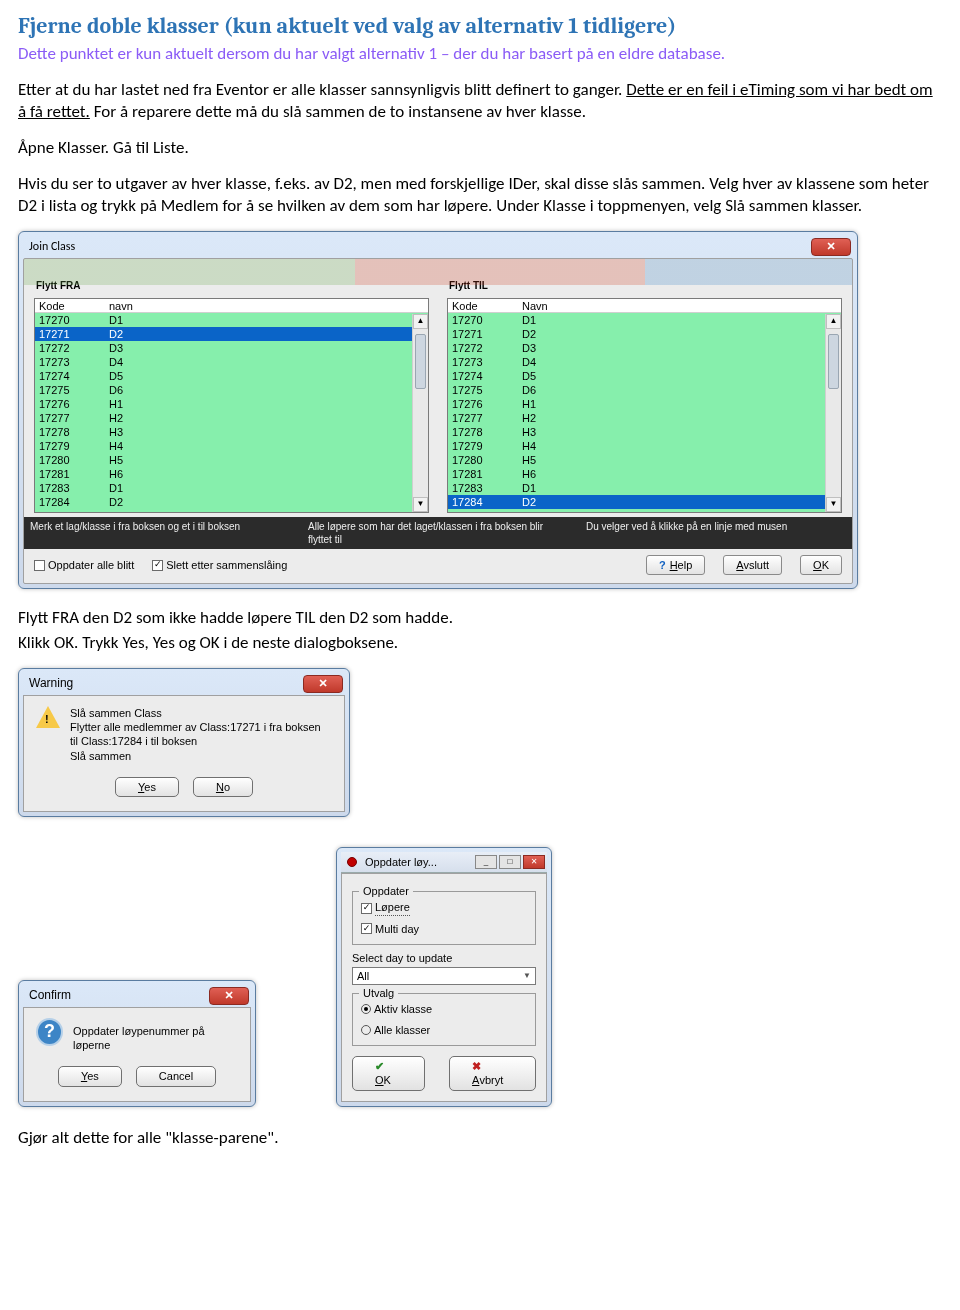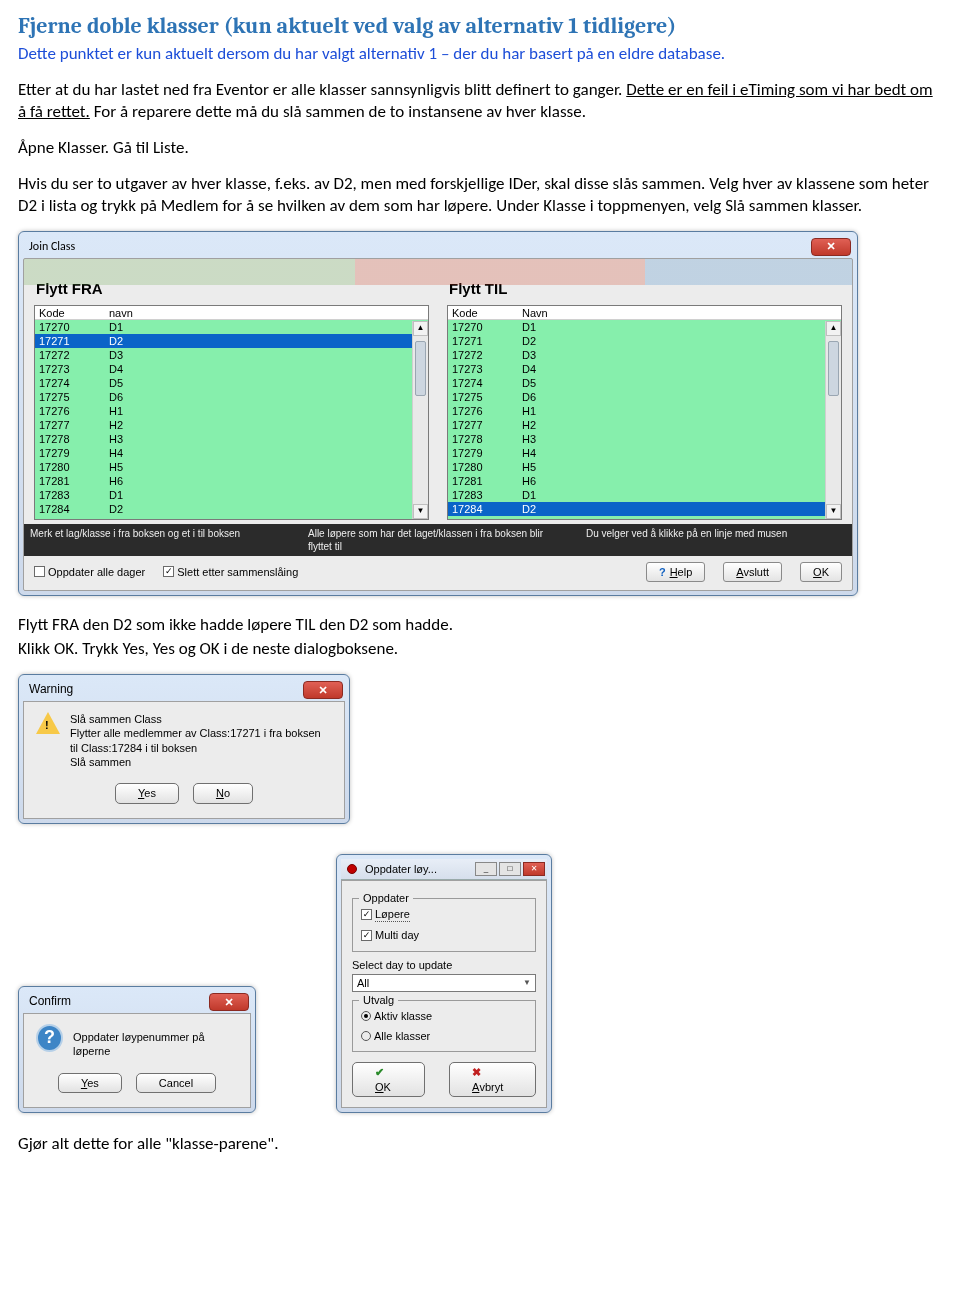--- a/index.html
+++ b/index.html
@@ -13,21 +13,21 @@
     font-size: 17px;
     line-height: 1.3;
   }
   h2 {
     color: #2e74b5;
     font-family: Cambria, Georgia, serif;
     font-weight: bold;
     font-size: 22px;
     margin: 0 0 2px 0;
   }
-  .red { color: #1d4ed8; }
+  .red { color: #8b5cf6; }
   .para { margin: 0 0 14px 0; }
   u { text-decoration: underline; }
 
   
   .win7-frame {
     border: 1px solid #5a7ca0;
     border-radius: 6px;
     background: linear-gradient(#dbe8f8, #cdd9eb);
     padding: 4px;
     box-shadow: 0 0 4px rgba(0,0,0,.25);
@@ -61,21 +61,21 @@
     color: #000;
     position: relative;
   }
   .bg-strip {
     position:absolute; left:0; right:0; top:0; height:26px;
     background: linear-gradient(90deg,#6aa84f 0 40%, #cc4125 40% 75%, #3d85c6 75%);
     opacity:.25;
   }
   .cols { display:flex; gap:18px; margin-top:6px; }
   .col { flex:1; }
-  .grp-label { font-weight:bold; font-size:15px; margin:4px 0 6px 2px; }
+  .grp-label { font-weight:bold; font-size:10px; margin:4px 0 6px 2px; }
   .listbox {
     background:#86efac;
     border:1px solid #7a7a7a;
     height:215px;
     position:relative;
     overflow:hidden;
     font-size:11px;
   }
   .listbox .row { display:flex; padding:0 4px; height:14px; line-height:14px; }
   .listbox .row.head { font-weight:normal; border-bottom:1px solid #d0d0d0; color:#000; background:#fff; }
@@ -319,21 +319,21 @@
 
     <div class="hints">
       <span>Merk et lag/klasse i fra boksen og et i til boksen</span>
       <span>Alle løpere som har det laget/klassen i fra boksen blir flyttet til</span>
       <span>Du velger ved å klikke på en linje med musen</span>
     </div>
 
     <div class="btnrow">
       <label class="chk">
         <span class="box"></span>
-          <span>Oppdater alle dager</span>
+          <span>Oppdater alle blitt</span>
       </label>
       <label class="chk">
         <span class="box">✓</span>
           <span>Slett etter sammenslåing</span>
       </label>
       <div class="flex-spacer"></div>
       <div class="winbtn">
         <span class="qmark">?</span>
         <span><u>H</u><span>elp</span></span>
       </div>

